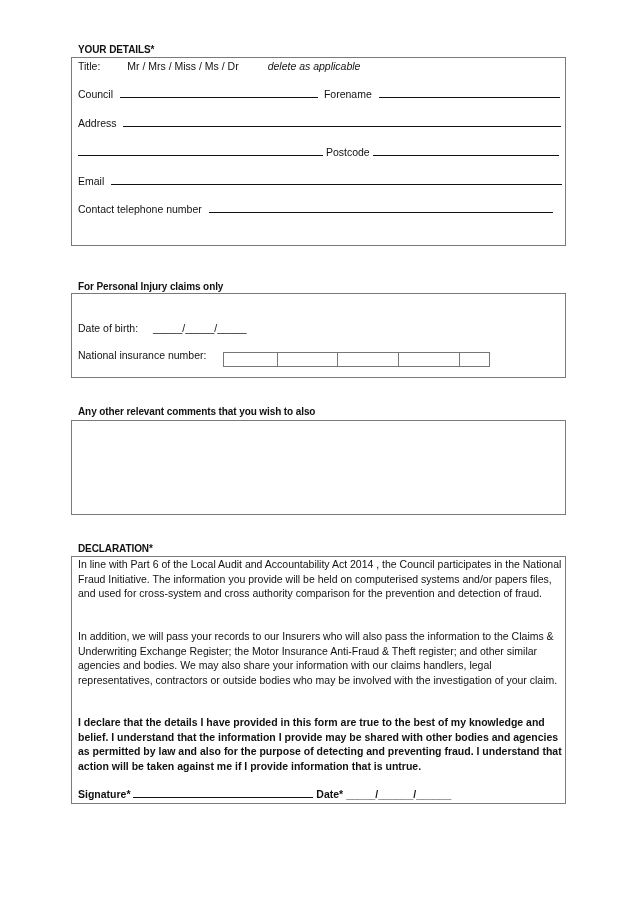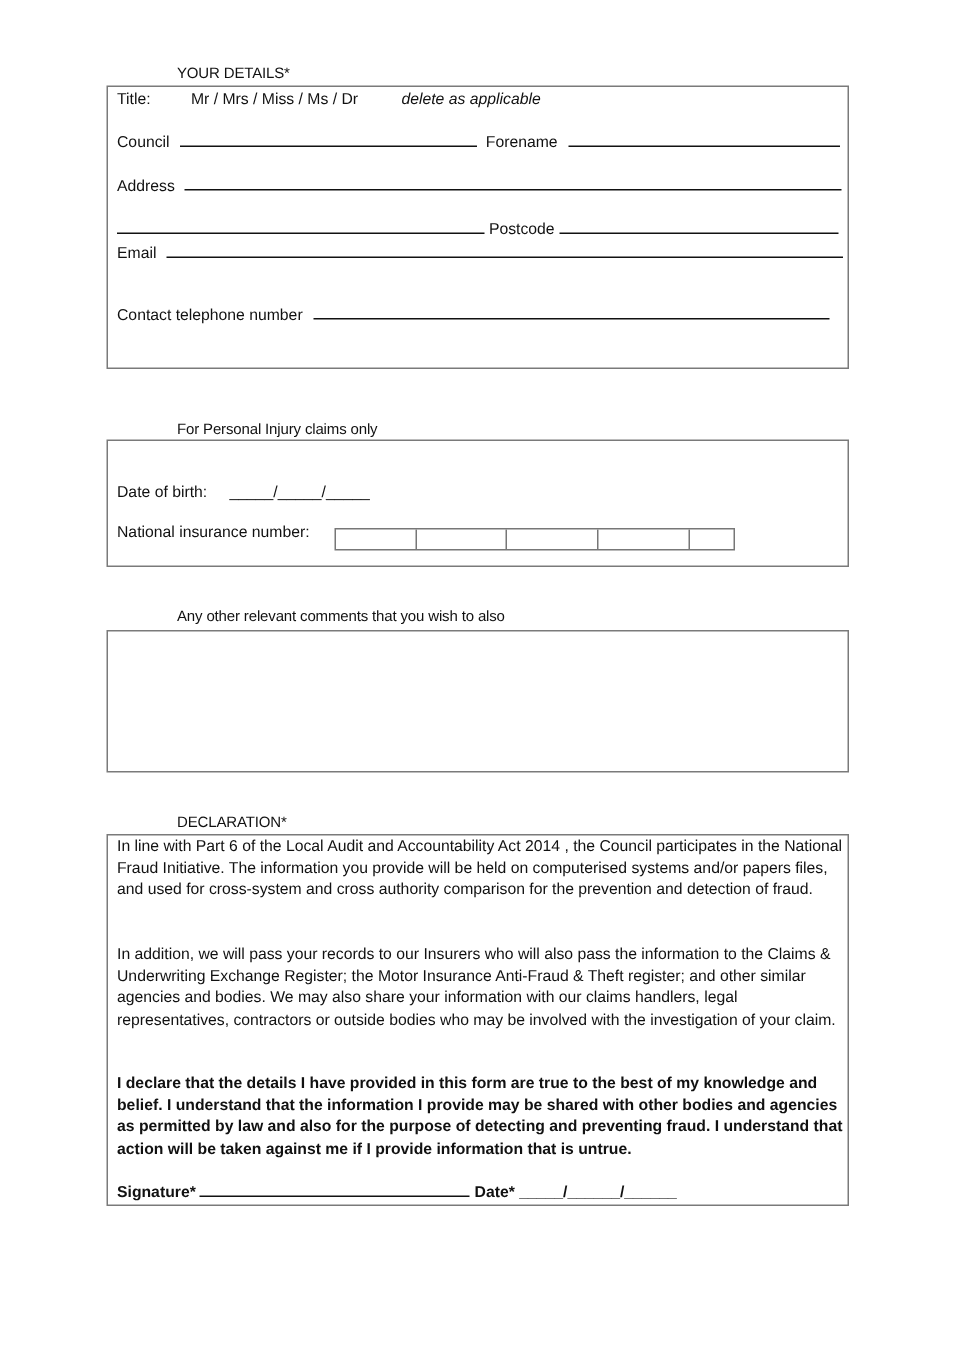--- a/index.html
+++ b/index.html
@@ -1,19 +1,19 @@
 <!DOCTYPE html>
 <html><head>
   <meta charset="utf-8">
   <style>
     html, body { margin: 0; padding: 0; background: #ffffff; }
     body { width: 636px; height: 900px; position: relative; overflow: hidden;
       font-family: "Liberation Sans", sans-serif; color: #111; font-size: 10.5px; }
     .abs { position: absolute; }
-    .heading { font-weight: normal; font-size: 10px; letter-spacing: -0.1px; margin-left: 40px; }
+    .heading { font-weight: bold; font-size: 10px; letter-spacing: -0.1px; }
     .box { position: absolute; border: 1px solid #7a7a7a; box-sizing: border-box; }
     .row { position: absolute; left: 78px; font-size: 10.5px; white-space: nowrap; }
     .line { display: inline-block; border-bottom: 1px solid #111; height: 9px; vertical-align: baseline; }
     .italic { font-style: italic; }
     .para { position: absolute; left: 78px; width: 490px; font-size: 10.5px; line-height: 14.6px; }
     .bold { font-weight: bold; }
     .ni-grid { position: absolute; left: 223px; top: 352px; height: 15px; display: flex; border: 1px solid #777; box-sizing: border-box; }
     .ni-cell { height: 100%; border-right: 1px solid #777; box-sizing: border-box; }
     .ni-cell:last-child { border-right: none; }
   </style>
@@ -40,21 +40,21 @@
   <span>Address</span>
   <span class="line" style="width:438px; margin-left:4px;"></span>
 </div>
 
 <div class="row" style="top:146px;">
   <span class="line" style="width:245px;"></span>
   <span>Postcode</span>
   <span class="line" style="width:186px;"></span>
 </div>
 
-<div class="row" style="top:162px;">
+<div class="row" style="top:175px;">
   <span>Email</span>
   <span class="line" style="width:451px; margin-left:4px;"></span>
 </div>
 
 <div class="row" style="top:203px;">
   <span>Contact telephone number</span>
   <span class="line" style="width:344px; margin-left:4px;"></span>
 </div>
 
 <div class="abs heading" style="left:78px; top:281px;">For Personal Injury claims only</div>

